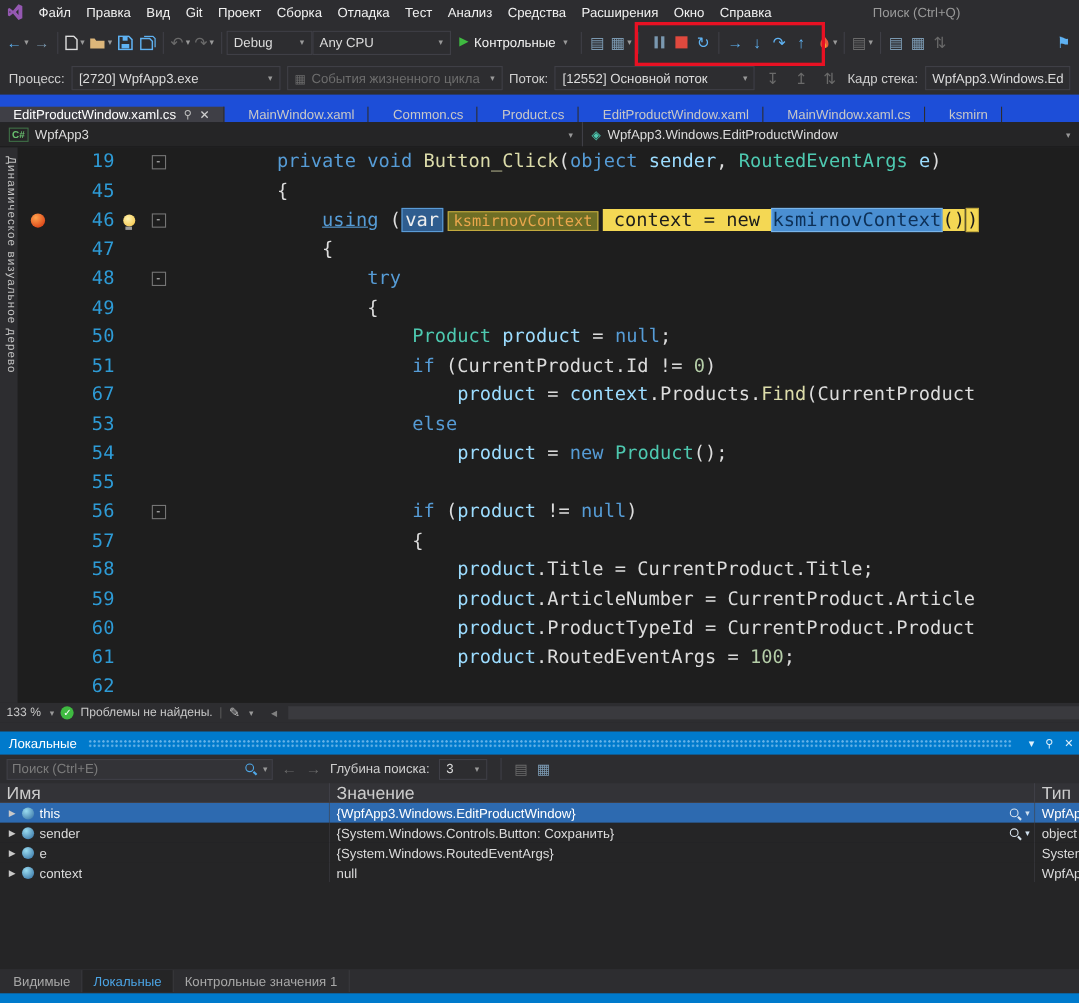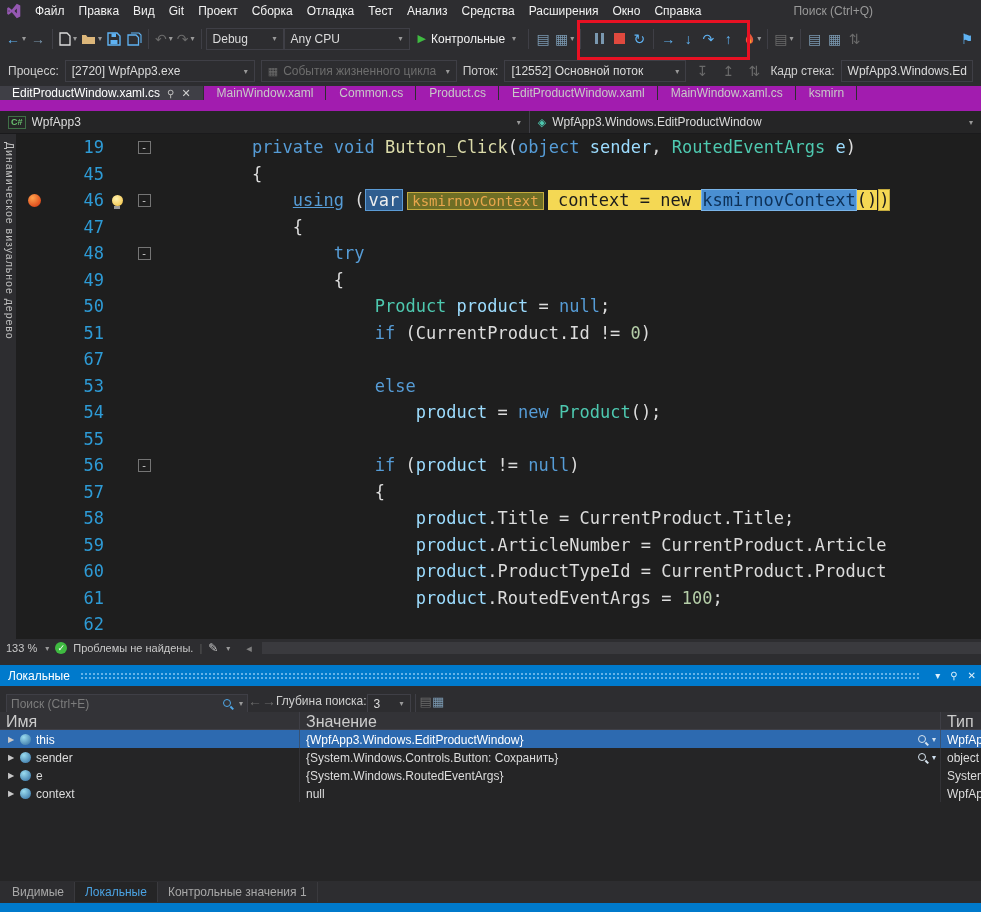--- a/index.html
+++ b/index.html
@@ -32,21 +32,21 @@
   .flag-right{margin-left:auto}
 
   
   .debugbar{height:30px;display:flex;align-items:center;gap:6px;padding:0 8px;flex:0 0 auto;font-size:12px;color:#cfcfcf}
   .debugbar .lbl{white-space:nowrap}
   .w-process{width:190px}.w-lifecycle{width:196px}.w-thread{width:182px}
   .w-stack{flex:1;min-width:0}
   .mini-ico{font-size:11px;margin-right:5px}
 
   
-  .tabbar{height:25px;background:#a21caf;display:flex;align-items:flex-start;gap:1px;flex:0 0 auto;font-size:12px;overflow:hidden}
+  .tabbar{height:25px;background:#1d4ed8;display:flex;align-items:flex-end;gap:10px;flex:0 0 auto;font-size:12px;overflow:hidden}
   .dtab{padding:0 12px;color:#c8c8c8;display:flex;gap:7px;align-items:center;white-space:nowrap;border-right:1px solid #2d2d30}
   .dtab.active{background:#3f3f46;color:#ffffff}
   .dtab-pin{color:#c0c0c0;font-size:10px}
   .dtab-close{color:#d0d0d0;font-size:11px}
 
   
   .navbar{height:23px;background:#252526;display:flex;align-items:center;flex:0 0 auto;font-size:12px;border-bottom:1px solid #1a1a1c}
   .nav-half{display:flex;align-items:center;gap:6px;padding:0 8px;height:100%}
   .nav-left{width:54%;border-right:1px solid #3f3f46}
   .nav-right{flex:1;min-width:0}
@@ -82,21 +82,21 @@
   .okmark{width:12px;height:12px;border-radius:50%;background:#3fba41;color:#fff;font-size:9px;line-height:12px;text-align:center;display:inline-block}
   .vline{color:#5a5a5a}
   .hscroll{flex:1;height:12px;background:#3a3a3e;margin:0 0 0 4px}
   .splitter{height:8px;background:#2d2d30;flex:0 0 auto}
 
   
   .locals-title{height:21px;background:#007acc;display:flex;align-items:center;padding-left:8px;font-size:12px;color:#fff;flex:0 0 auto}
   .grip{flex:1;height:8px;margin:0 10px;background-image:radial-gradient(#66b2e8 1px,transparent 1.2px);background-size:4px 4px;align-self:center}
   .lt-btn{color:#dff0fb;font-size:10px;padding:0 5px}
 
-  .locals-toolbar{height:26px;display:flex;padding:8px 6px;font-size:12px;color:#cfcfcf;flex:0 0 auto}
+  .locals-toolbar{height:26px;display:flex;align-items:center;padding:0 6px;gap:8px;font-size:12px;color:#cfcfcf;flex:0 0 auto}
   .search-box{width:242px;height:19px;background:#333337;border:1px solid #3f3f46;display:flex;align-items:center;padding:0 4px;gap:3px}
   .search-box input{flex:1;background:transparent;border:none;outline:none;color:#dddddd;font:12px "Liberation Sans",sans-serif;min-width:0}
   .search-box input::placeholder{color:#7c7c7c}
   .mag{position:relative;width:12px;height:12px;display:inline-block;color:#4fa8e8;flex:0 0 auto}
   .mag::before{content:'';position:absolute;width:6px;height:6px;border:1.5px solid currentColor;border-radius:50%;left:1px;top:1px}
   .mag::after{content:'';position:absolute;width:4px;height:1.5px;background:currentColor;transform:rotate(45deg);left:8px;top:9px}
   .depth-combo{width:44px;height:19px}
   .tool-ico{font-size:13px}
 
   .grid-header{height:18px;background:#333337;display:flex;font-size:16px;color:#cccccc;flex:0 0 auto;border-bottom:1px solid #3f3f46}
@@ -407,20 +407,21 @@
         <div class="ln">51</div>
         <div class="bulb-slot"></div>
         <div class="fold-slot"></div>
         <pre class="code"><span class="tk-d">                    </span><span class="tk-k">if</span><span class="tk-d"> (CurrentProduct.Id != </span><span class="tk-n">0</span><span class="tk-d">)</span></pre>
       </div>
       <div class="line">
         <div class="gl"></div>
         <div class="ln">67</div>
         <div class="bulb-slot"></div>
         <div class="fold-slot"></div>
+        <pre class="code"><span class="tk-d">                        </span><span class="tk-l">product</span><span class="tk-d"> = </span><span class="tk-l">context</span><span class="tk-d">.Products.</span><span class="tk-m">Find</span><span class="tk-d">(CurrentProduct</span></pre>
       </div>
       <div class="line">
         <div class="gl"></div>
         <div class="ln">53</div>
         <div class="bulb-slot"></div>
         <div class="fold-slot"></div>
         <pre class="code"><span class="tk-d">                    </span><span class="tk-k">else</span></pre>
       </div>
       <div class="line">
         <div class="gl"></div>

